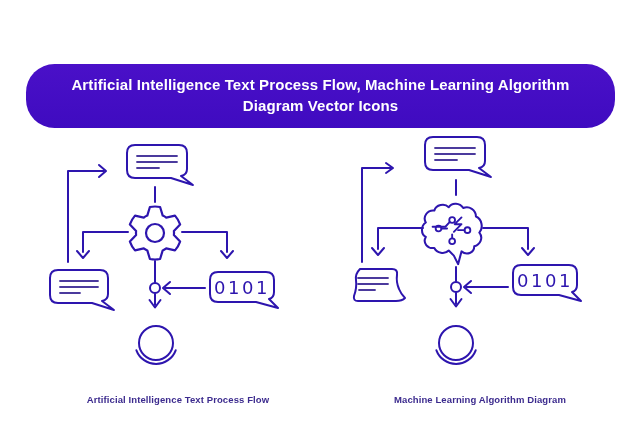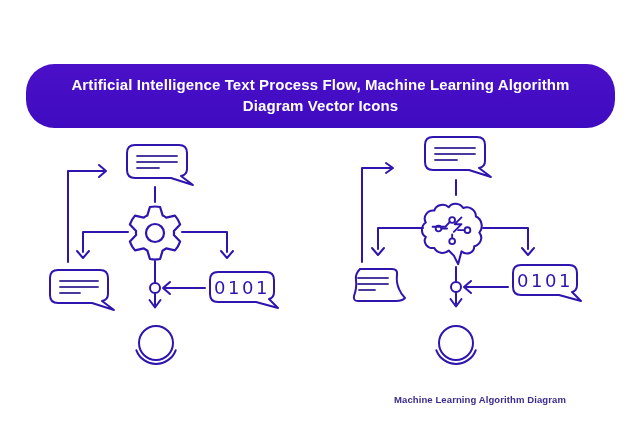--- a/index.html
+++ b/index.html
@@ -177,14 +177,15 @@
         <path class="stroke" d="M450.5,299 L456,306.5 L461.5,299"></path>
       </g>
 
       <g>
         <circle class="stroke" cx="456" cy="343" r="17"></circle>
         <path class="stroke" d="M436.4,350.3 A21,21 0 0 0 475.7,350.3"></path>
       </g>
     </g>
   </svg>
 
+  <div class="caption" id="cap-left">Artificial Intelligence Text Process Flow</div>
   <div class="caption" id="cap-right">Machine Learning Algorithm Diagram</div>
 </div>
 
 </body></html>

